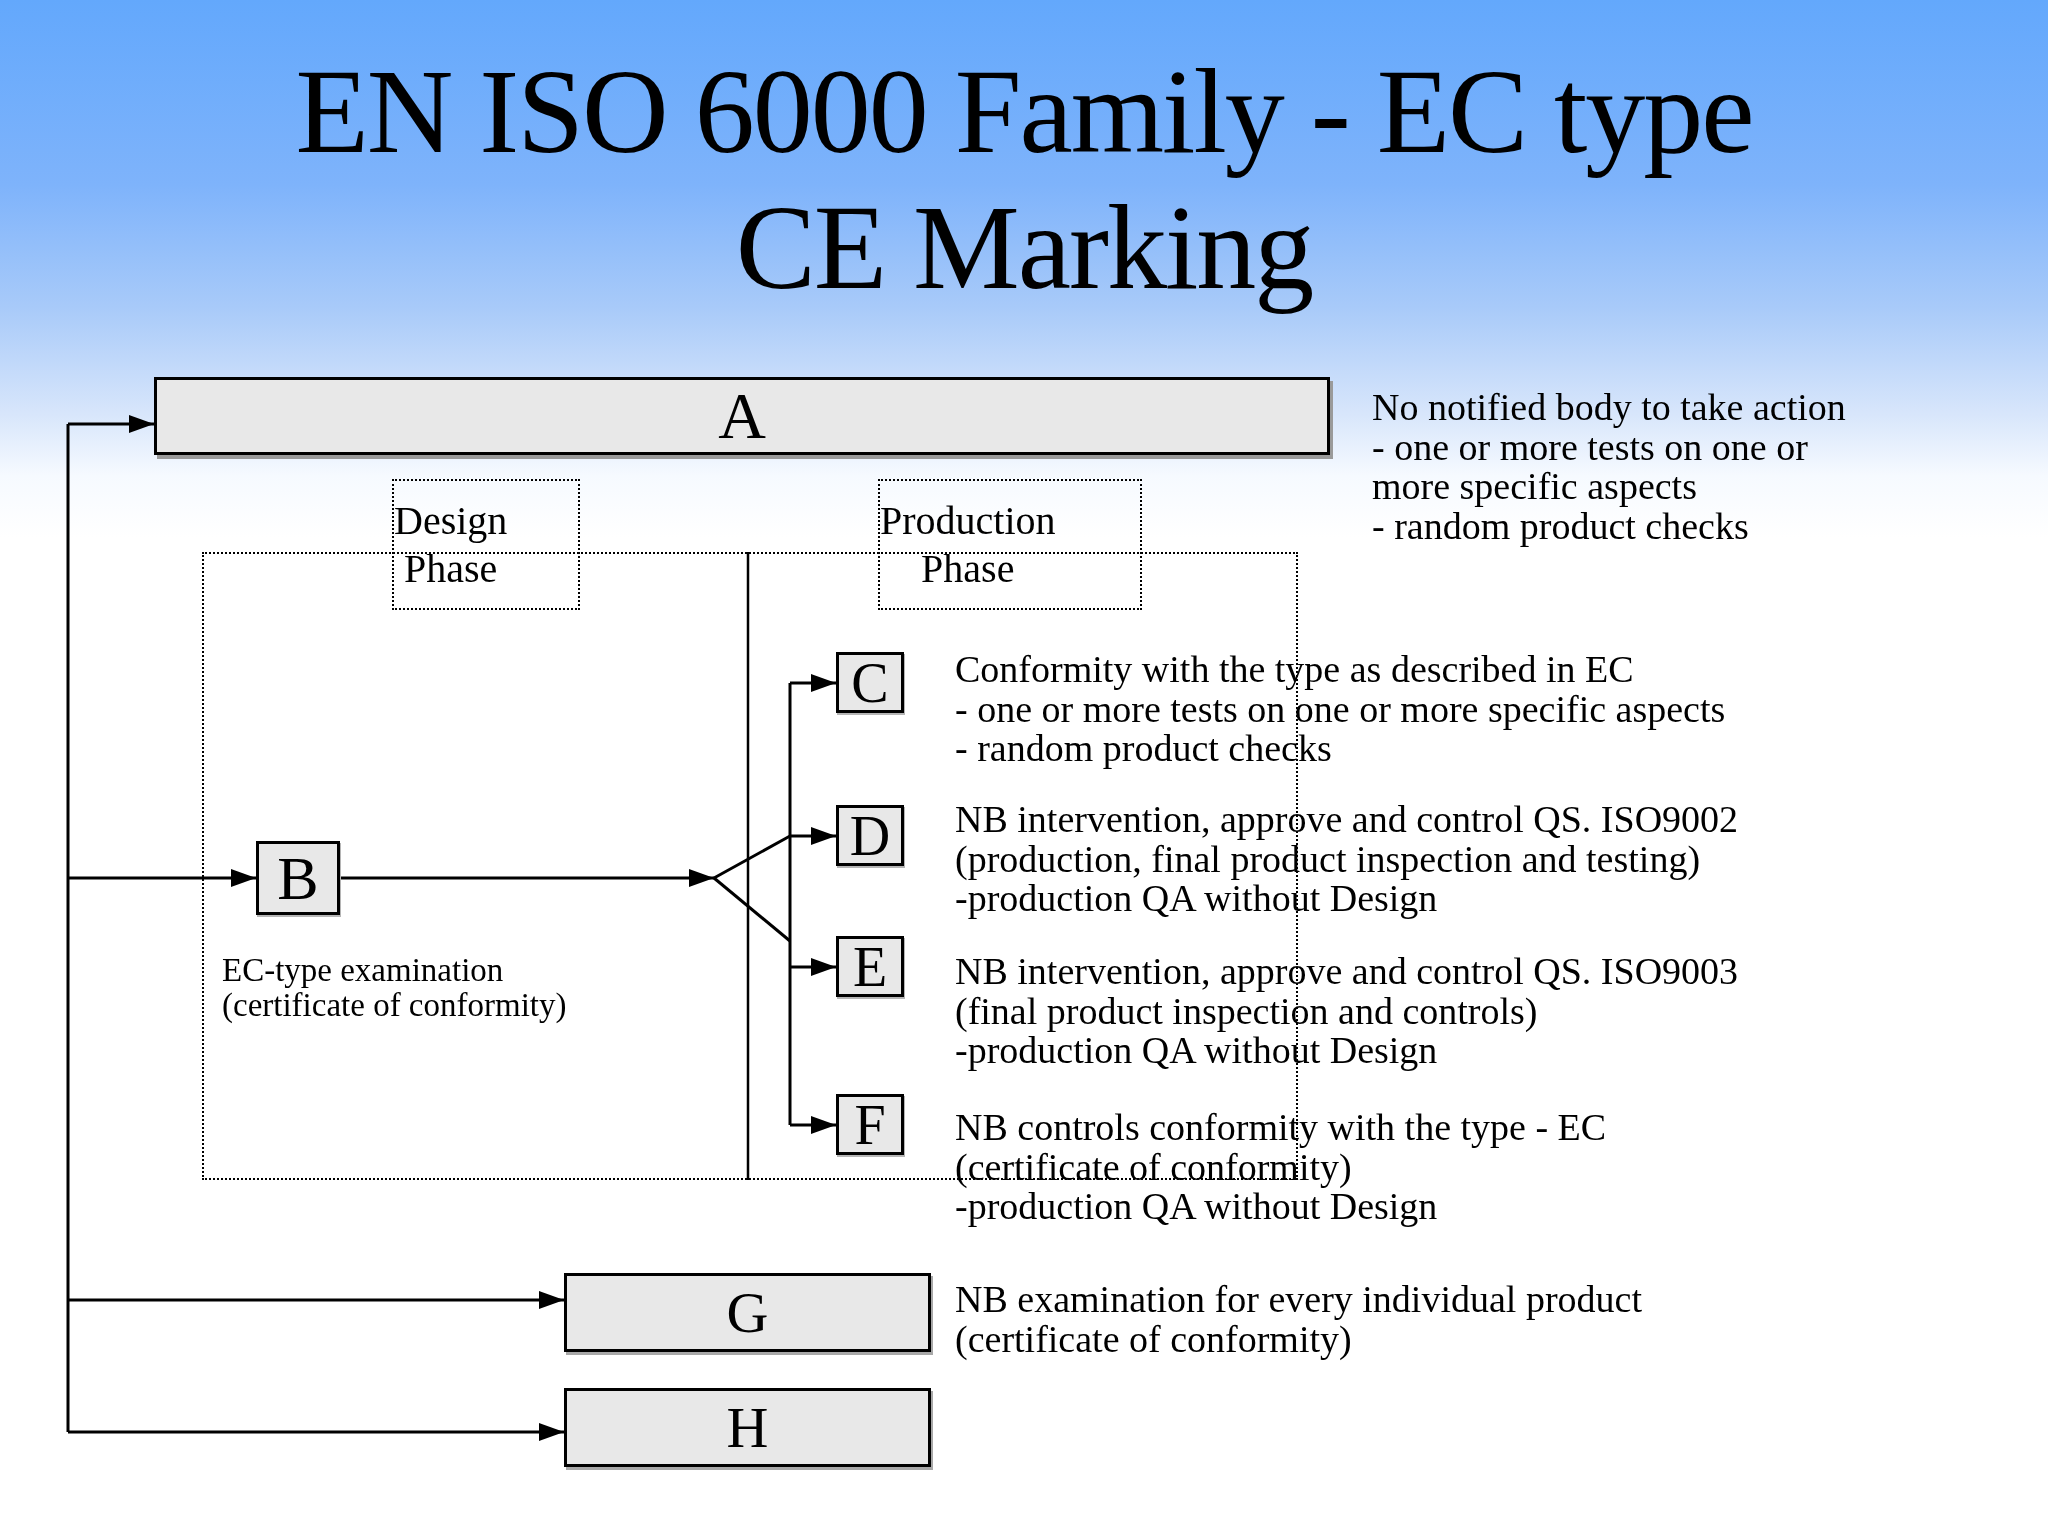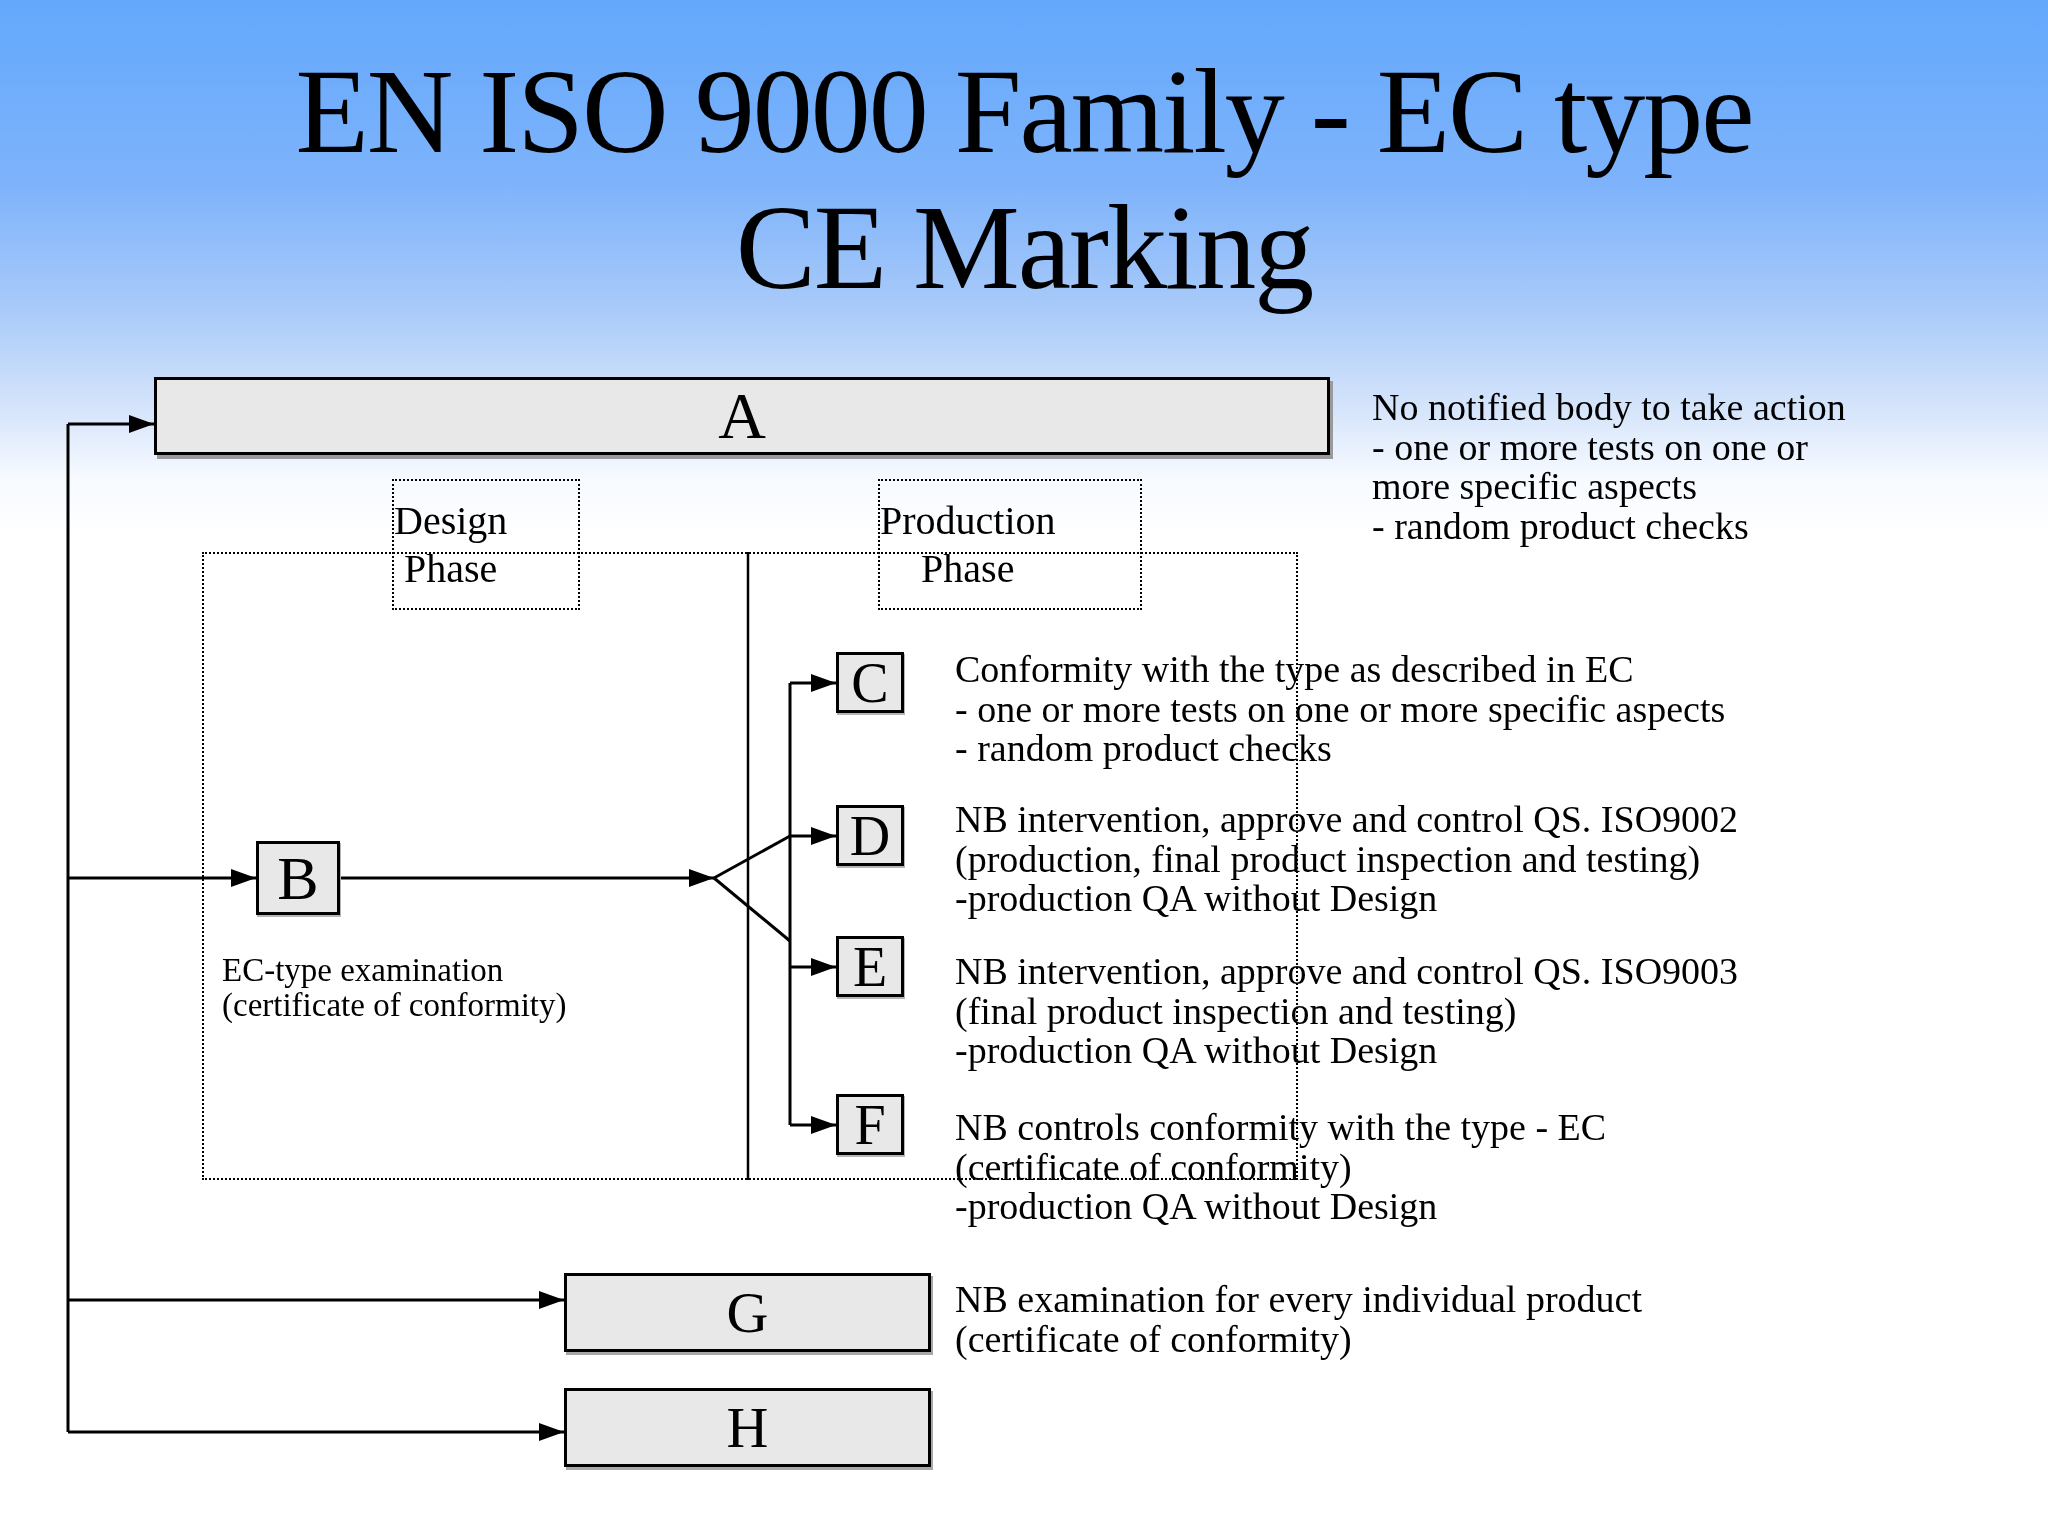--- a/index.html
+++ b/index.html
@@ -64,21 +64,21 @@
   #caption-b{
     position:absolute;left:222px;top:953px;width:560px;
     font-size:33px;line-height:1.05;white-space:pre-line;
   }
 </style>
 </head>
 <body>
 
 <div id="slide">
 
-  <div id="title" class="abs">EN ISO 9000 Family - EC type
+  <div id="title" class="abs">EN ISO 6000 Family - EC type
 CE Marking</div>
 
   <svg class="connectors abs" viewBox="0 0 2048 1536">
     <defs>
       <marker id="ah" markerUnits="userSpaceOnUse" markerWidth="26" markerHeight="20" refX="25" refY="9" orient="auto">
         <path d="M0,0 L25,9 L0,18 Z" fill="#000"></path>
       </marker>
     </defs>
 
     <line x1="68" y1="424" x2="68" y2="1432" stroke="#000" stroke-width="3"></line>
@@ -147,21 +147,21 @@
 - one or more tests on one or
 more specific aspects
 - random product checks</div>
   <div id="note-c" class="note">Conformity with the type as described in EC
 - one or more tests on one or more specific aspects
 - random product checks</div>
   <div id="note-d" class="note">NB intervention, approve and control QS. ISO9002
 (production, final product inspection and testing)
 -production QA without Design</div>
   <div id="note-e" class="note">NB intervention, approve and control QS. ISO9003
-(final product inspection and testing)
+(final product inspection and controls)
 -production QA without Design</div>
   <div id="note-f" class="note">NB controls conformity with the type - EC
 (certificate of conformity)
 -production QA without Design</div>
   <div id="note-g" class="note">NB examination for every individual product
 (certificate of conformity)</div>
 
 </div>
 
 </body></html>

